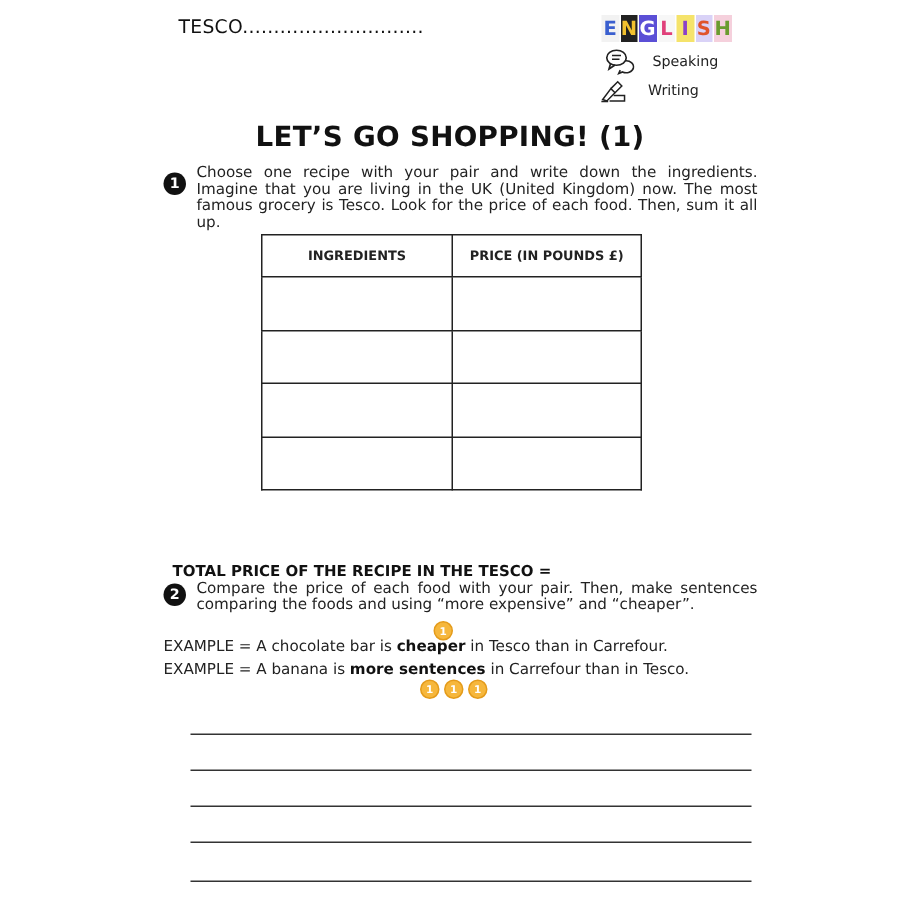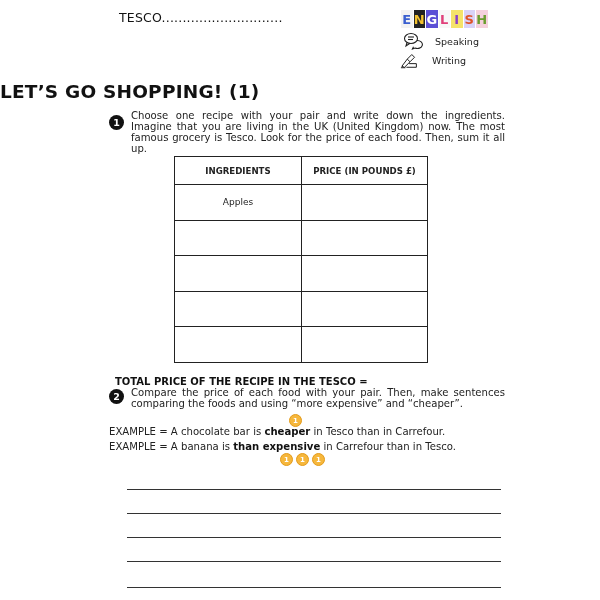--- a/index.html
+++ b/index.html
@@ -10,21 +10,21 @@
 
   .logo { position: absolute; left: 401px; top: 10px; display: flex; gap: 1px; }
   .logo .tile { width: 11.5px; height: 18px; display: flex; align-items: center; justify-content: center;
     font-family: "DejaVu Sans", sans-serif; font-weight: bold; font-size: 13px; line-height: 1; }
 
   .skill { position: absolute; left: 403px; display: flex; align-items: center; gap: 12px; font-size: 9.5px; color: #222; }
   .skill svg { width: 20px; height: 18px; }
   .skill.speaking { top: 32px; }
   .skill.writing { top: 51px; left: 400px; }
 
-  .title { position: absolute; left: 0; width: 600px; top: 81px; text-align: left;
+  .title { position: absolute; left: 0; width: 600px; top: 81px; text-align: center;
     font-family: "DejaVu Sans", sans-serif; font-weight: bold; font-size: 18.5px; color: #111; letter-spacing: 0.2px; }
 
   .badge { position: absolute; width: 15px; height: 15px; border-radius: 50%; background: #111; color: #fff;
     font-size: 9.5px; font-weight: bold; display: flex; align-items: center; justify-content: center; }
   .badge.b1 { left: 109px; top: 115px; }
   .badge.b2 { left: 109px; top: 389px; }
 
   .para { position: absolute; font-size: 10.1px; line-height: 11px; color: #222; text-align: justify; }
   .para.p1 { left: 131px; top: 110px; width: 374px; }
   .para.p2 { left: 131px; top: 387px; width: 374px; }
@@ -91,24 +91,20 @@
 
 <table class="ing">
   <thead>
     <tr>
       <th class="c1">INGREDIENTS</th>
       <th>PRICE (IN POUNDS £)</th>
     </tr>
   </thead>
   <tbody>
     <tr>
-      <td>Apples</td>
-      <td></td>
-    </tr>
-    <tr>
       <td></td>
       <td></td>
     </tr>
     <tr>
       <td></td>
       <td></td>
     </tr>
     <tr>
       <td></td>
       <td></td>
@@ -121,21 +117,21 @@
 </table>
 
 <div class="total">TOTAL PRICE OF THE RECIPE IN THE TESCO =</div>
 
 <div class="badge b2">2</div>
 <p class="para p2">Compare the price of each food with your pair. Then, make sentences comparing the foods and using “more expensive” and “cheaper”.</p>
 
 <div class="coin" style="left:289px;top:414px">1</div>
 
 <div class="example e1"><span>EXAMPLE = A chocolate bar is </span><b>cheaper</b><span> in Tesco than in Carrefour.</span></div>
-<div class="example e2"><span>EXAMPLE = A banana is </span><b>than expensive</b><span> in Carrefour than in Tesco.</span></div>
+<div class="example e2"><span>EXAMPLE = A banana is </span><b>more sentences</b><span> in Carrefour than in Tesco.</span></div>
 
 <div class="coin" style="left:280px;top:453px">1</div>
 <div class="coin" style="left:296px;top:453px">1</div>
 <div class="coin" style="left:312px;top:453px">1</div>
 
 <div class="write-line" style="top:489px"></div>
 <div class="write-line" style="top:513px"></div>
 <div class="write-line" style="top:537px"></div>
 <div class="write-line" style="top:561px"></div>
 <div class="write-line" style="top:587px"></div>

